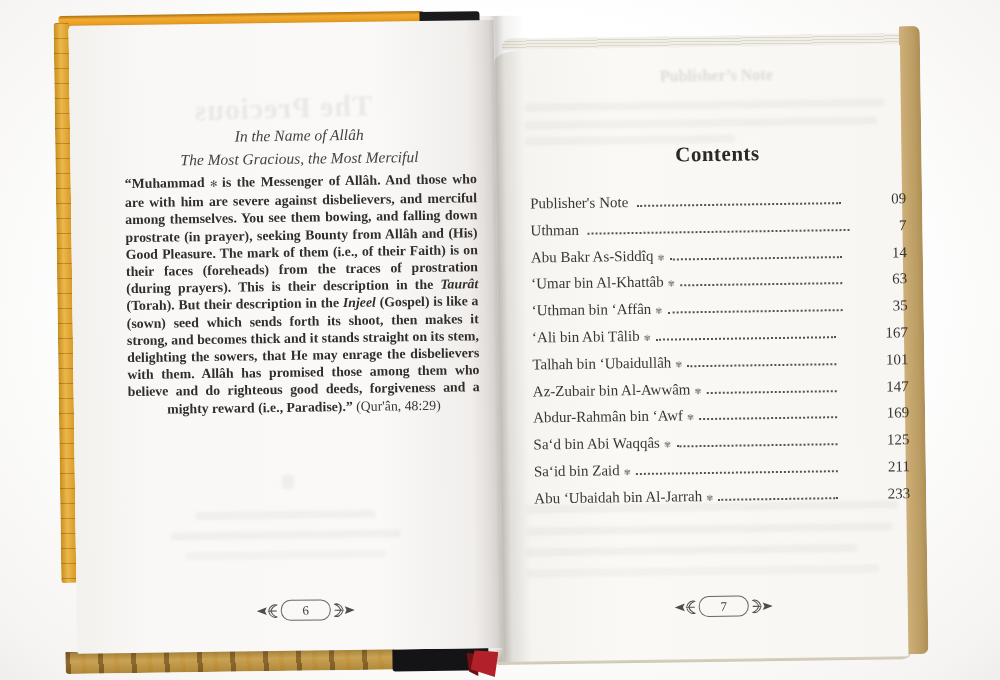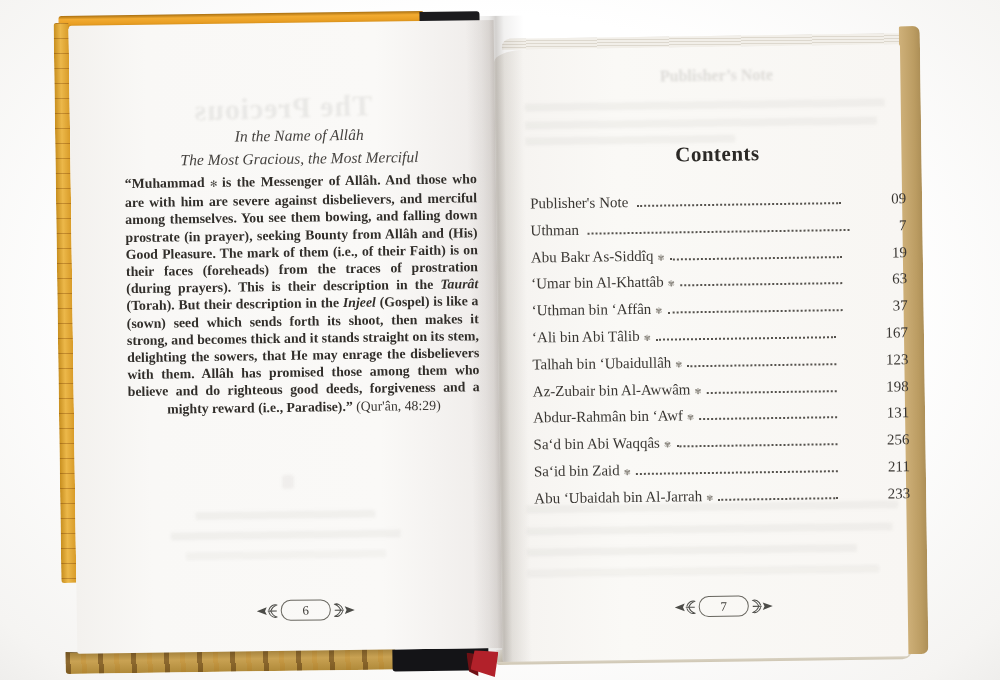--- a/index.html
+++ b/index.html
@@ -150,63 +150,63 @@
           <div class="toc-row">
             <span class="toc-label">Uthman</span>
               <span class="toc-mark"></span>
               <span class="toc-dots"></span>
               <span class="toc-num">7</span>
           </div>
           <div class="toc-row">
             <span class="toc-label">Abu Bakr As-Siddîq</span>
               <span class="toc-mark">✾</span>
               <span class="toc-dots"></span>
-              <span class="toc-num">19</span>
+              <span class="toc-num">14</span>
           </div>
           <div class="toc-row">
             <span class="toc-label">‘Umar bin Al-Khattâb</span>
               <span class="toc-mark">✾</span>
               <span class="toc-dots"></span>
               <span class="toc-num">63</span>
           </div>
           <div class="toc-row">
             <span class="toc-label">‘Uthman bin ‘Affân</span>
               <span class="toc-mark">✾</span>
               <span class="toc-dots"></span>
-              <span class="toc-num">37</span>
+              <span class="toc-num">35</span>
           </div>
           <div class="toc-row">
             <span class="toc-label">‘Ali bin Abi Tâlib</span>
               <span class="toc-mark">✾</span>
               <span class="toc-dots"></span>
               <span class="toc-num">167</span>
           </div>
           <div class="toc-row">
             <span class="toc-label">Talhah bin ‘Ubaidullâh</span>
               <span class="toc-mark">✾</span>
               <span class="toc-dots"></span>
-              <span class="toc-num">123</span>
+              <span class="toc-num">101</span>
           </div>
           <div class="toc-row">
             <span class="toc-label">Az-Zubair bin Al-Awwâm</span>
               <span class="toc-mark">✾</span>
               <span class="toc-dots"></span>
-              <span class="toc-num">198</span>
+              <span class="toc-num">147</span>
           </div>
           <div class="toc-row">
             <span class="toc-label">Abdur-Rahmân bin ‘Awf</span>
               <span class="toc-mark">✾</span>
               <span class="toc-dots"></span>
-              <span class="toc-num">131</span>
+              <span class="toc-num">169</span>
           </div>
           <div class="toc-row">
             <span class="toc-label">Sa‘d bin Abi Waqqâs</span>
               <span class="toc-mark">✾</span>
               <span class="toc-dots"></span>
-              <span class="toc-num">256</span>
+              <span class="toc-num">125</span>
           </div>
           <div class="toc-row">
             <span class="toc-label">Sa‘id bin Zaid</span>
               <span class="toc-mark">✾</span>
               <span class="toc-dots"></span>
               <span class="toc-num">211</span>
           </div>
           <div class="toc-row">
             <span class="toc-label">Abu ‘Ubaidah bin Al-Jarrah</span>
               <span class="toc-mark">✾</span>

